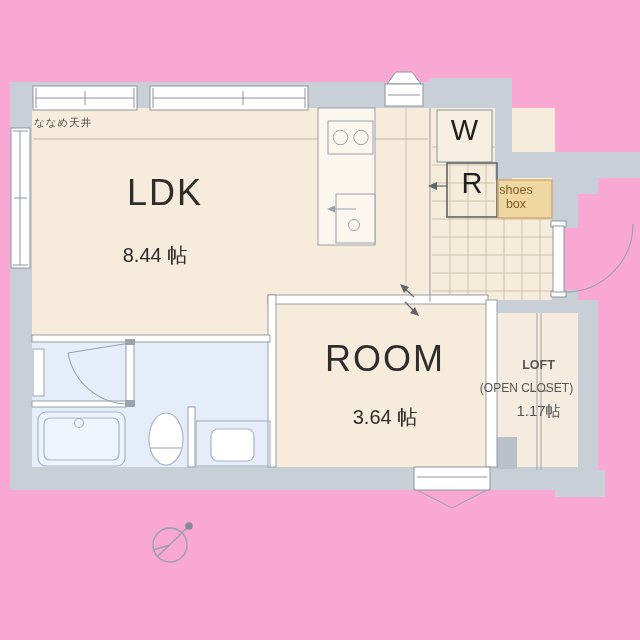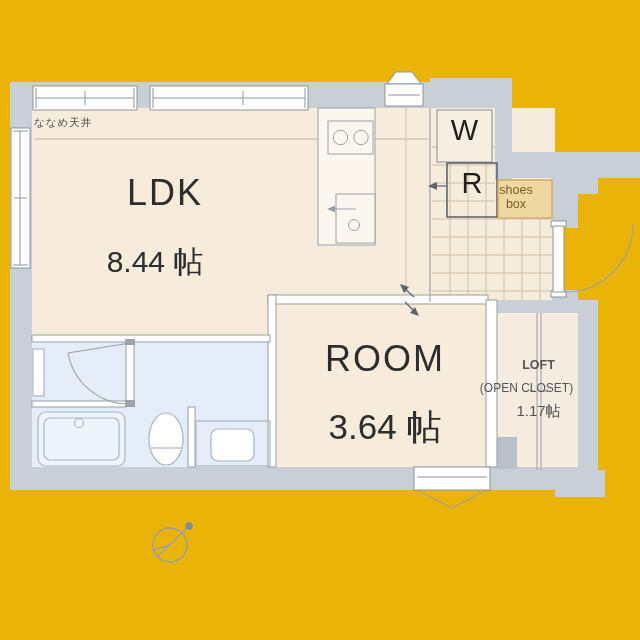--- a/index.html
+++ b/index.html
@@ -1,29 +1,29 @@
 <!DOCTYPE html>
 <html><head>
 <meta charset="utf-8">
 <style>
   html,body{margin:0;padding:0;background:#ffffff;}
   .plan-canvas{
-    position:relative;width:640px;height:640px;background:#eab308;overflow:hidden;
+    position:relative;width:640px;height:640px;background:#f9a8d4;overflow:hidden;
     font-family:"Liberation Sans","DejaVu Sans",sans-serif;
   }
   .plan-canvas svg{position:absolute;left:0;top:0;}
   .lbl{position:absolute;color:#2d2d2d;white-space:nowrap;}
   .lbl-ceiling{left:34px;top:116px;font-size:10.5px;color:#4f4f4f;letter-spacing:1px;}
   .lbl-ldk{left:95px;top:172px;width:140px;font-size:36px;text-align:center;letter-spacing:2px;}
-  .lbl-ldk-size{left:70px;top:242px;width:170px;font-size:30px;text-align:center;}
+  .lbl-ldk-size{left:70px;top:242px;width:170px;font-size:20px;text-align:center;}
   .lbl-w{left:437px;top:114px;width:55px;font-size:29px;text-align:center;color:#1f1f1f;}
   .lbl-r{left:447px;top:167px;width:50px;font-size:29px;text-align:center;color:#1f1f1f;}
   .lbl-shoes{left:498px;top:183px;width:36px;font-size:12.5px;line-height:1.15;text-align:center;color:#7d5c28;}
   .lbl-room{left:300px;top:338px;width:170px;font-size:36px;text-align:center;letter-spacing:2px;}
-  .lbl-room-size{left:295px;top:404px;width:180px;font-size:35px;text-align:center;}
+  .lbl-room-size{left:295px;top:404px;width:180px;font-size:20px;text-align:center;}
   .lbl-loft{left:491px;top:358px;width:95px;font-size:12.5px;text-align:center;color:#555555;font-weight:bold;}
   .lbl-loft-sub{left:466px;top:381px;width:121px;font-size:12px;text-align:center;color:#555555;}
   .lbl-loft-size{left:491px;top:402px;width:95px;font-size:15px;text-align:center;color:#555555;}
 </style>
 </head>
 <body>
 
 <div class="plan-canvas">
 
   <svg width="640" height="640" viewBox="0 0 640 640">

